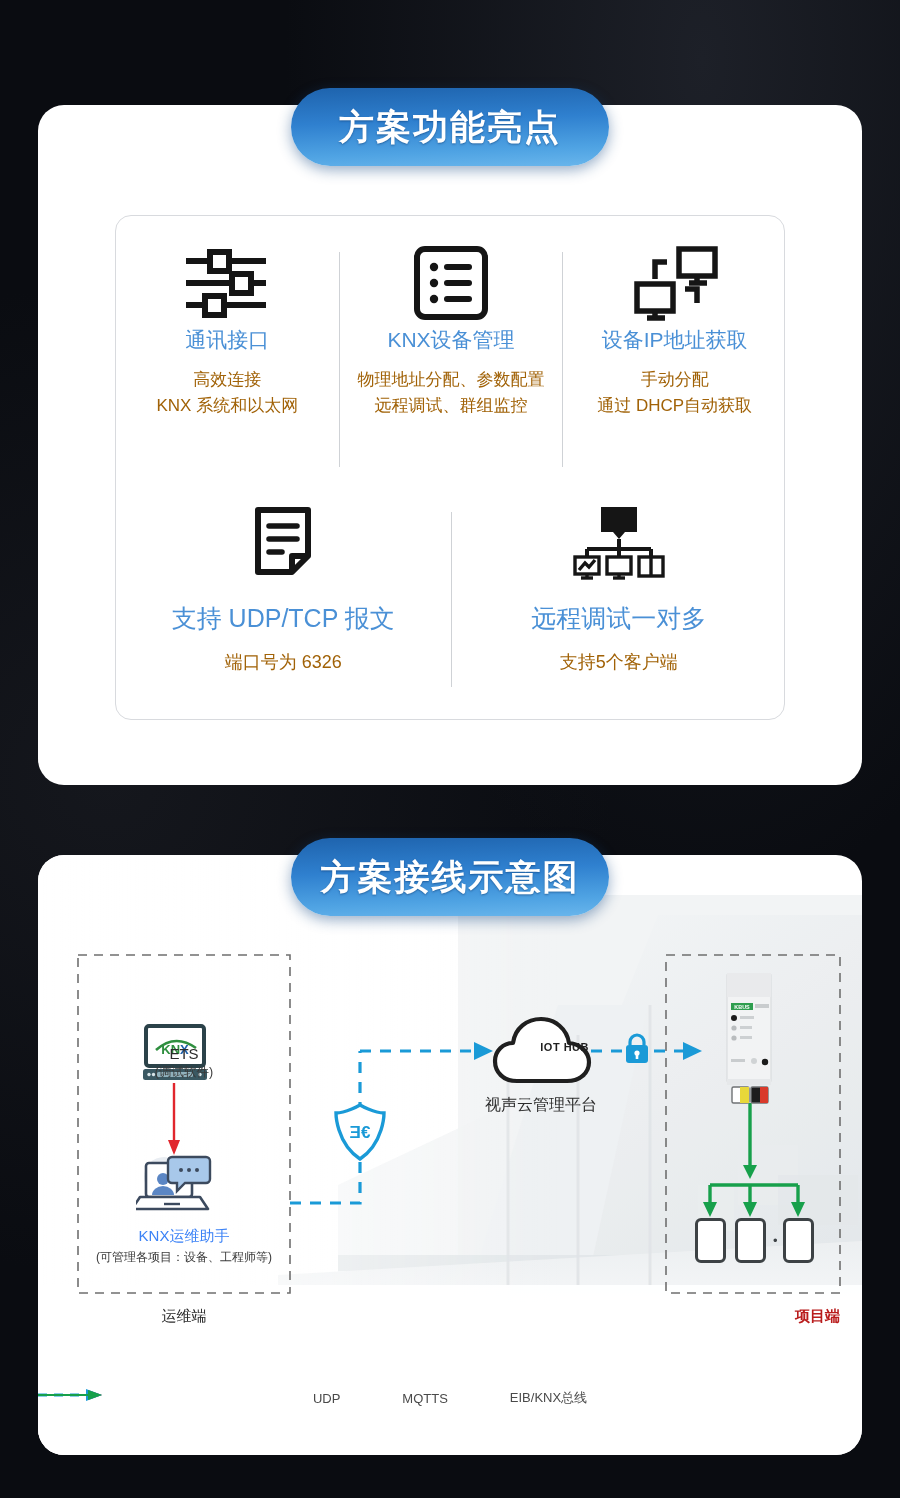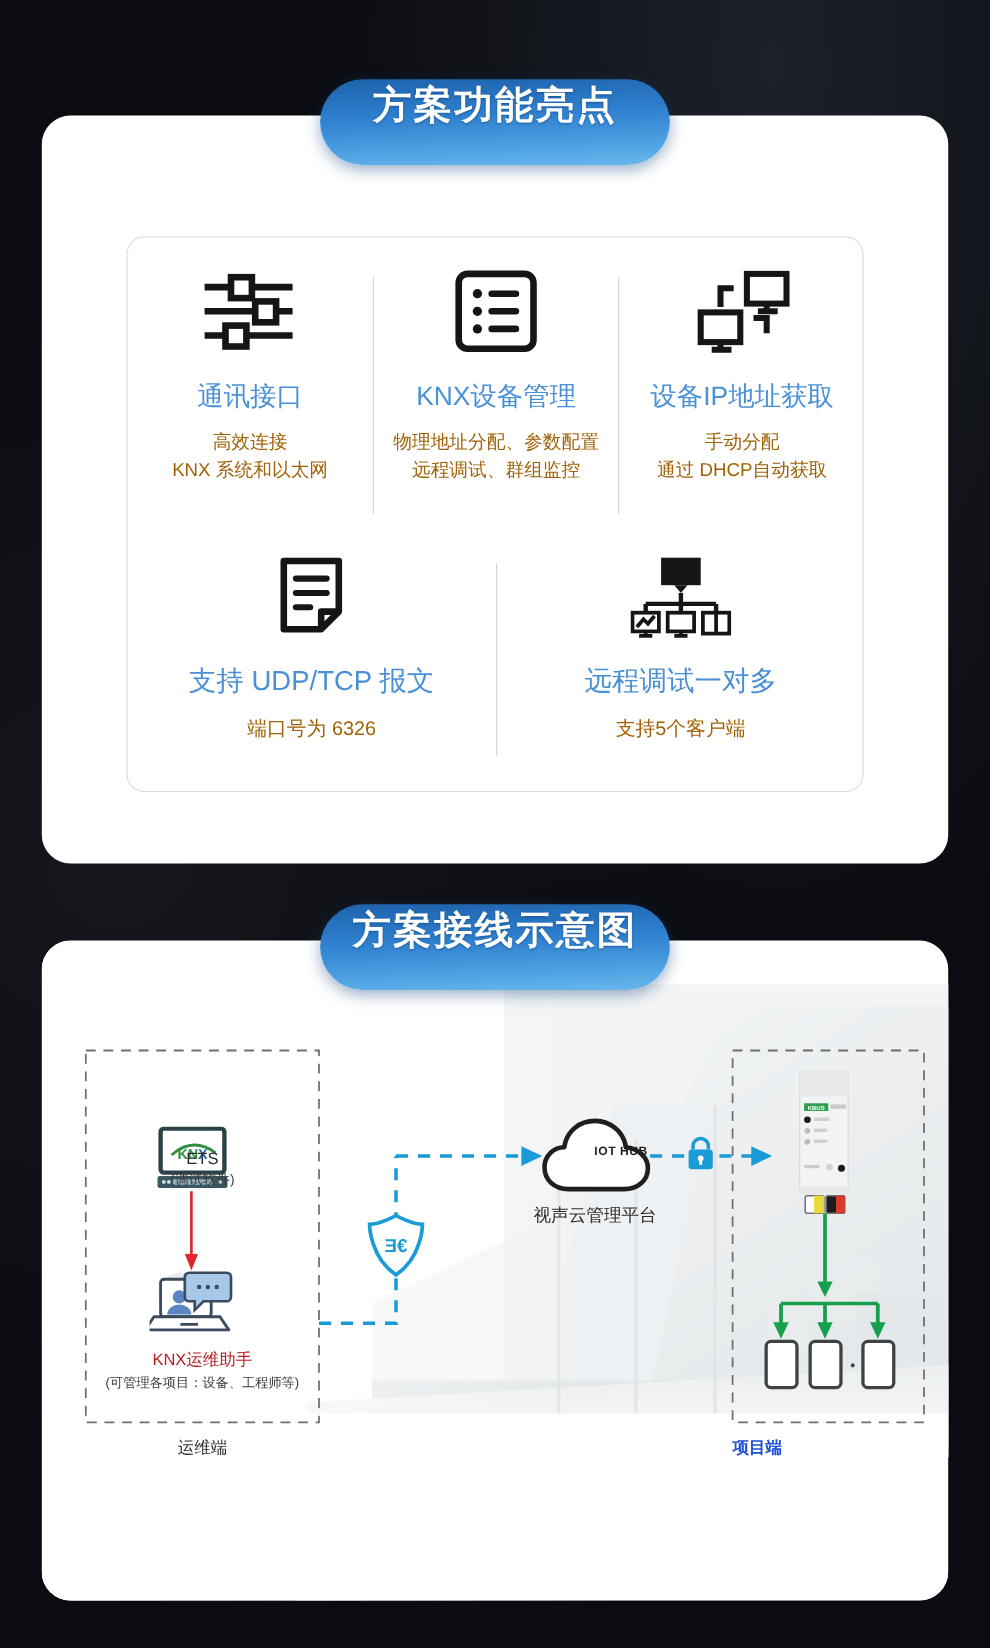--- a/index.html
+++ b/index.html
@@ -29,22 +29,23 @@
   #section-wiring  { top: 855px; height: 600px; }
 
   
   .badge {
     position: absolute;
     left: 50%; transform: translateX(-50%);
     width: 318px; height: 78px;
     border-radius: 39px;
     background: linear-gradient(178deg, #1e63ad 0%, #2f80cf 42%, #4fa3e3 78%, #69b6ec 100%);
     box-shadow: 0 4px 14px rgba(20,70,130,.45);
-    display: flex; align-items: flex-start; justify-content: center;
+    display: flex; align-items: center; justify-content: center;
     z-index: 6;
+    margin-top: 16px;
   }
   .badge-text {
     color: #ffffff;
     font-size: 35px;
     font-weight: bold;
     letter-spacing: 2px;
     text-shadow: 0 1px 2px rgba(0,40,90,.45);
   }
   #badge-features { top: 72px; }
   #badge-wiring  { top: 822px; }
@@ -77,23 +78,22 @@
   }
   #row-bottom .divider-v { height: 175px; }
 
   .icon-box {
     height: 86px;
     display: flex; align-items: center; justify-content: center;
     margin-top: 6px;
   }
   .card-title {
     color: #4a90d6;
-    font-size: 24px;
+    font-size: 21px;
     font-weight: 500;
-    margin-top: 18px;
     white-space: nowrap;
   }
   .card-desc {
     color: #a16207;
     font-size: 17px;
     line-height: 1.55;
     text-align: center;
     margin-top: 13px;
     white-space: pre-line;
   }
@@ -378,21 +378,21 @@
           <g fill="#3c4a5e">
             <circle cx="45" cy="15" r="2"></circle>
               <circle cx="53" cy="15" r="2"></circle>
               <circle cx="61" cy="15" r="2"></circle>
           </g>
           <path d="M4 42 h60 l8 12 h-76 z" fill="#ffffff" stroke="#3c4a5e" stroke-width="2.6" stroke-linejoin="round"></path>
           <line x1="28" y1="49" x2="44" y2="49" stroke="#3c4a5e" stroke-width="2.4"></line>
         </svg>
       </div>
       <div style="position:absolute;left:40px;top:372px;width:212px;text-align:center;
-                  font-size:15px;color:#b91c1c;">KNX运维助手</div>
+                  font-size:15px;color:#3b82f6;">KNX运维助手</div>
       <div style="position:absolute;left:30px;top:394px;width:232px;text-align:center;
                   font-size:12px;color:#3a3a3a;">(可管理各项目：设备、工程师等)</div>
 
       <div style="position:absolute;left:455px;top:186px;width:96px;text-align:right;
                   font-size:11px;font-weight:bold;color:#1f1f1f;letter-spacing:.5px;">IOT HUB</div>
       <div style="position:absolute;left:413px;top:240px;width:180px;text-align:center;
                   font-size:16px;color:#2b2b2b;">视声云管理平台</div>
 
       <div style="position:absolute;left:687px;top:118px;width:52px;height:132px;">
         <svg width="52" height="132" viewBox="0 0 52 132">
@@ -422,23 +422,50 @@
                   border-radius:6px;background:#ffffff;"></div>
       <div style="position:absolute;left:697px;top:363px;width:31px;height:45px;border:3px solid #3d4245;
                   border-radius:6px;background:#ffffff;"></div>
       <div style="position:absolute;left:731px;top:378px;width:34px;text-align:center;font-size:13px;
                   color:#3d4245;letter-spacing:1px;">• • •</div>
       <div style="position:absolute;left:745px;top:363px;width:31px;height:45px;border:3px solid #3d4245;
                   border-radius:6px;background:#ffffff;"></div>
 
       <div style="position:absolute;left:40px;top:452px;width:212px;text-align:center;
                   font-size:15px;font-weight:normal;color:#2b2b2b;">运维端</div>
-      <div style="position:absolute;left:628px;top:452px;width:174px;text-align:left;
-                  font-size:15px;font-weight:bold;color:#1d4ed8;">项目端</div>
-
+      <div style="position:absolute;left:628px;top:452px;width:174px;text-align:right;
+                  font-size:15px;font-weight:bold;color:#b91c1c;">项目端</div>
+
+      <div class="legend">
+
+        <div class="legend-item">
+          <svg width="66" height="12">
+            <line x1="0" y1="6" x2="54" y2="6" stroke="#e1262d" stroke-width="2"></line>
+            <polygon points="64,6 50,1 50,11" fill="#e1262d"></polygon>
+          </svg>
+          <span class="legend-label">UDP</span>
+        </div>
+
+        <div class="legend-item">
+          <svg width="66" height="12">
+            <line x1="0" y1="6" x2="48" y2="6" stroke="#1a9ad7" stroke-width="3.2" stroke-dasharray="9 7"></line>
+            <polygon points="64,6 48,0 48,12" fill="#1a9ad7"></polygon>
+          </svg>
+          <span class="legend-label">MQTTS</span>
+        </div>
+
+        <div class="legend-item">
+          <svg width="66" height="12">
+            <line x1="0" y1="6" x2="54" y2="6" stroke="#17a04b" stroke-width="2"></line>
+            <polygon points="64,6 50,1 50,11" fill="#17a04b"></polygon>
+          </svg>
+          <span class="legend-label">EIB/KNX总线</span>
+        </div>
+
+      </div>
 
     </div>
   </div>
 
   <div class="badge" id="badge-wiring">
     <span class="badge-text">方案接线示意图</span>
   </div>
 
 </div>
 

